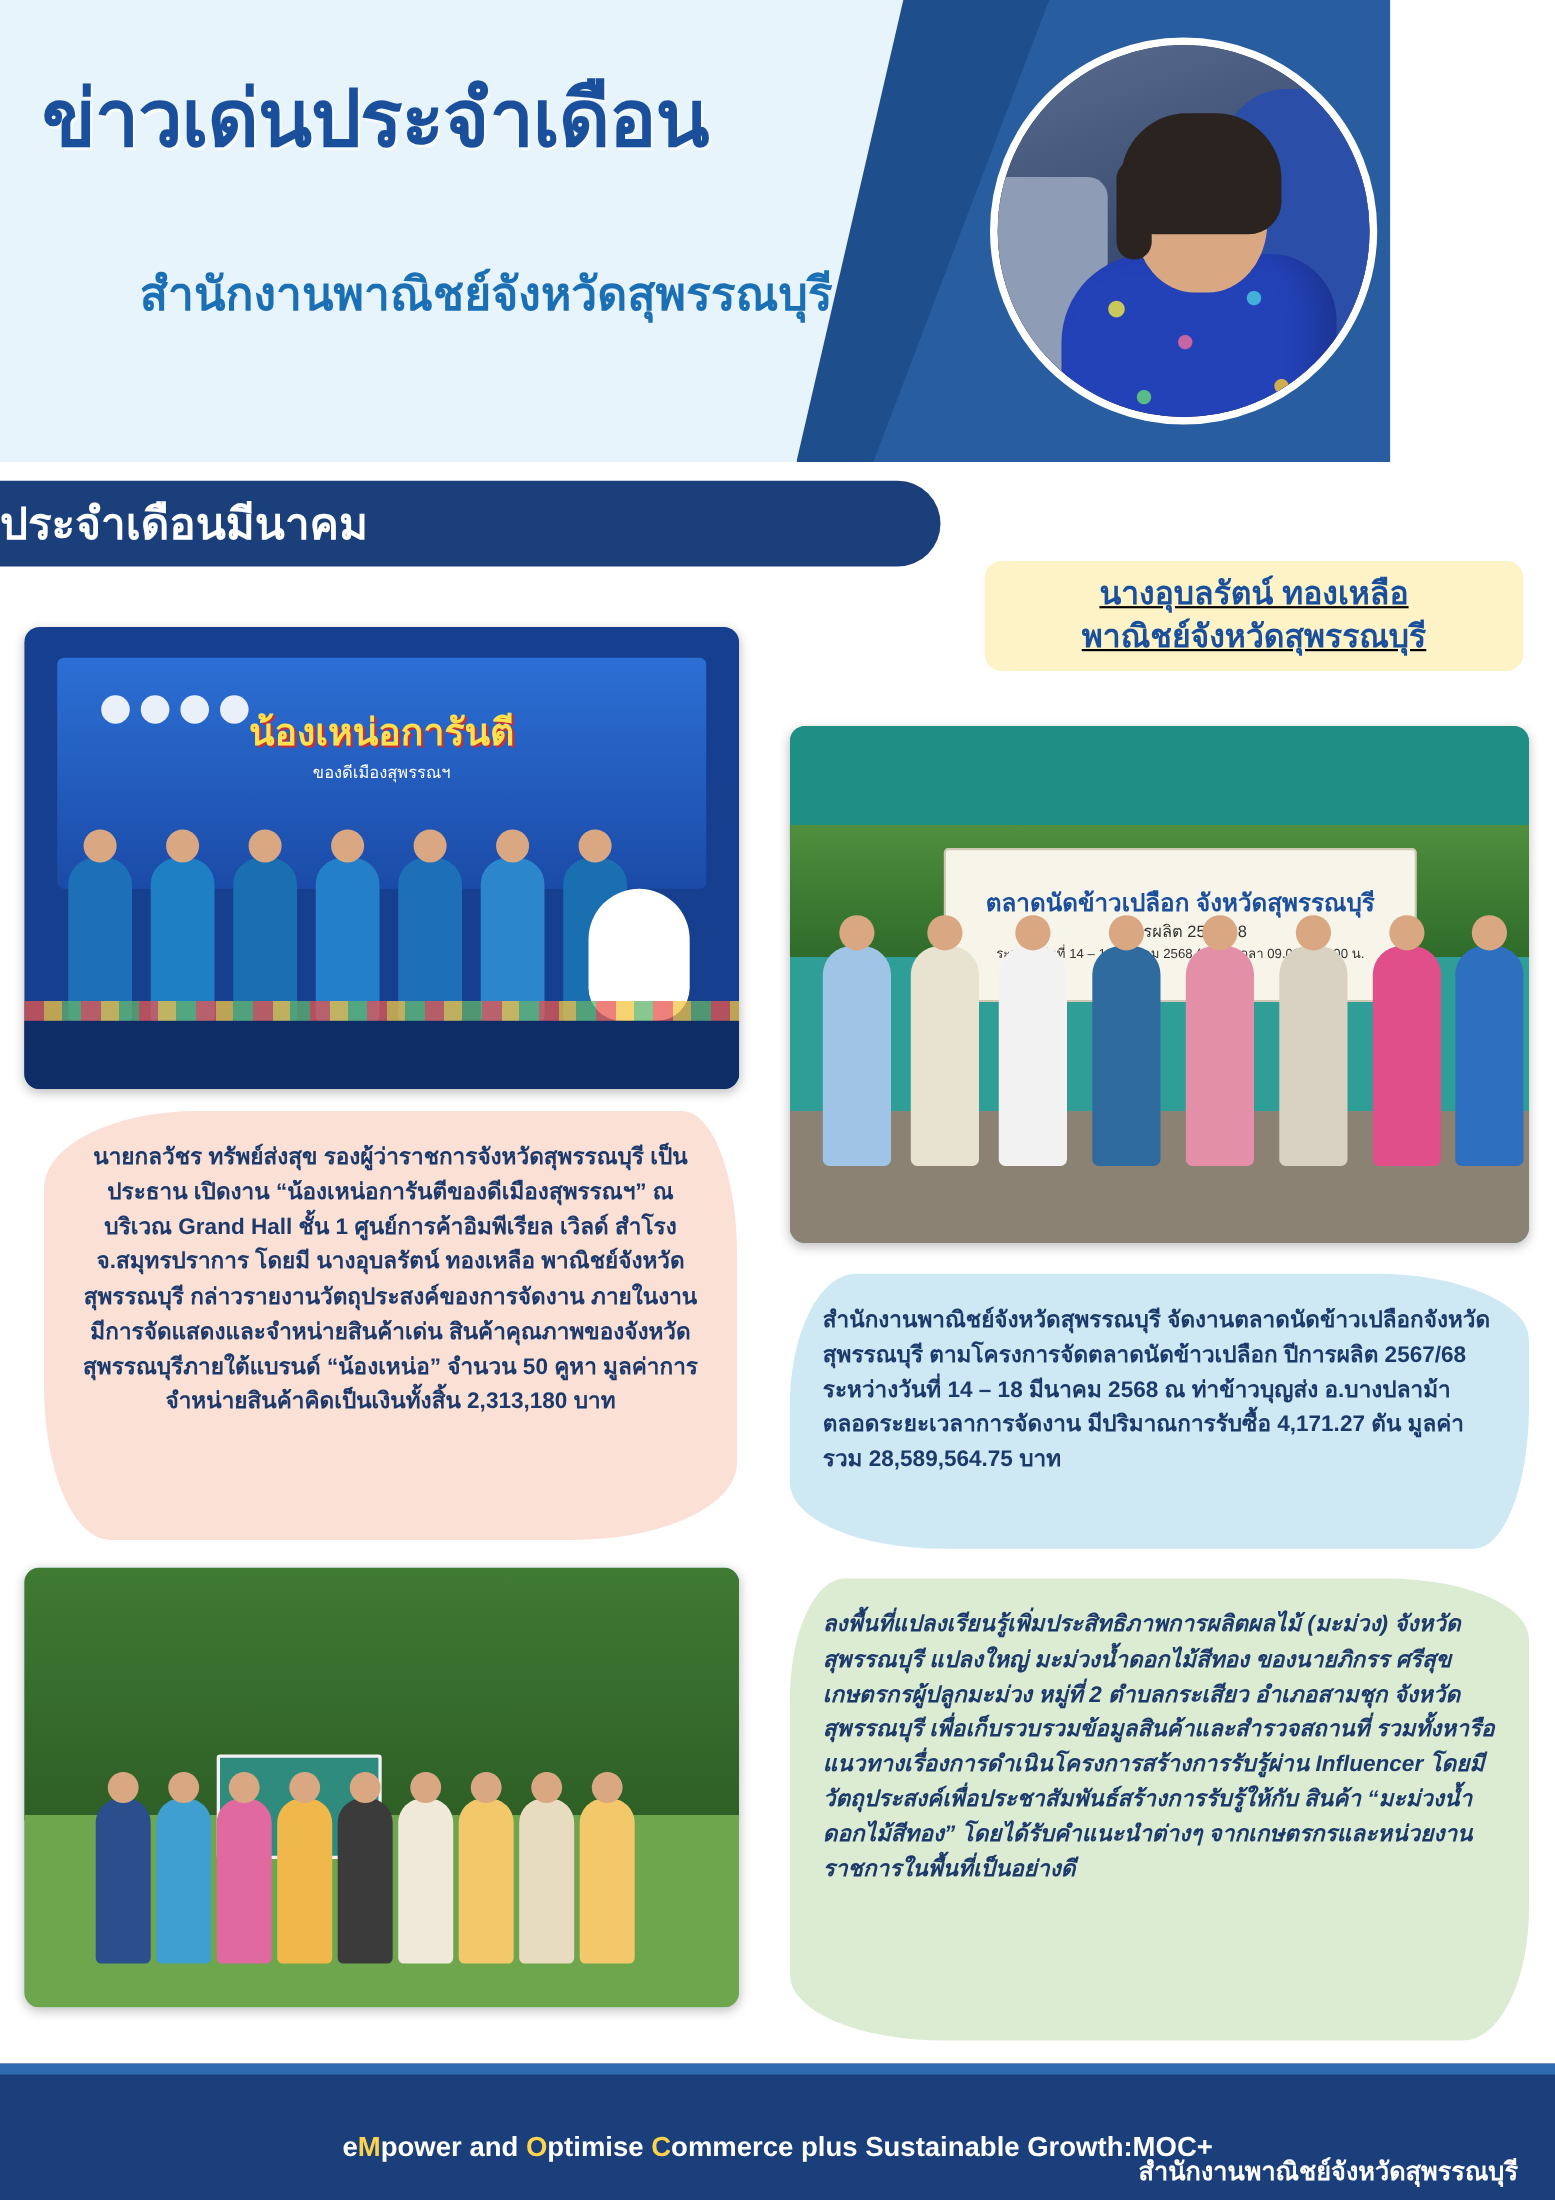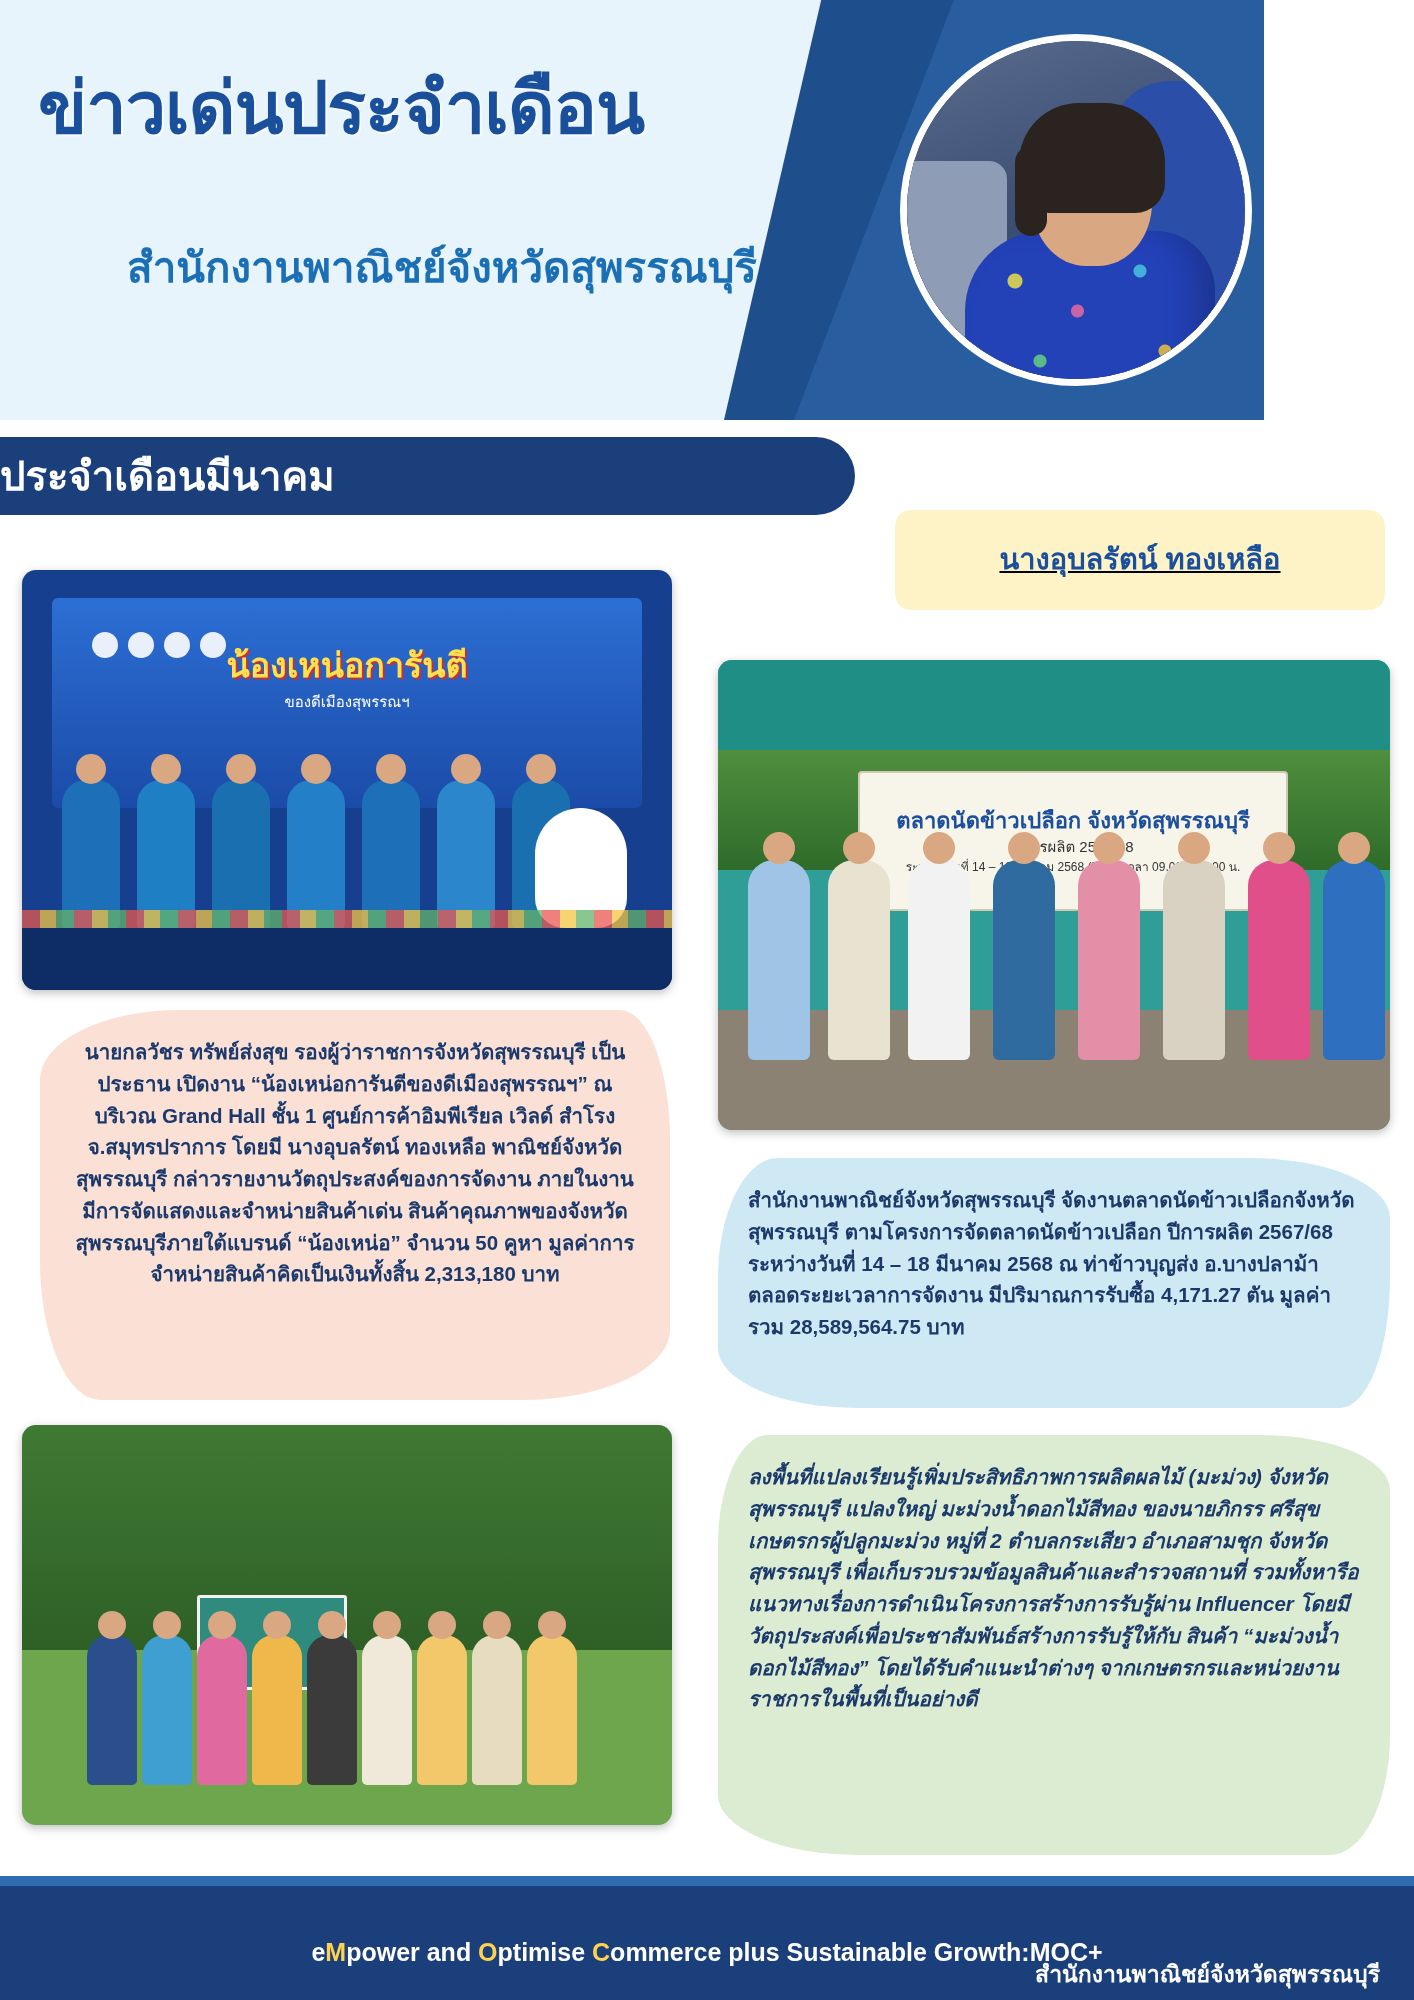--- a/index.html
+++ b/index.html
@@ -255,20 +255,21 @@
   <div class="chair-r"></div>
   <div class="person-r"></div>
   <div class="body"></div>
   <div class="head"></div>
   <div class="hair"></div>
   <div class="hair2"></div>
 </div>
 
 <div class="name-plaque">
   <div>นางอุบลรัตน์ ทองเหลือ</div>
+  <div>พาณิชย์จังหวัดสุพรรณบุรี</div>
 </div>
 
 <div class="photo photo1">
   <div class="p1-bg"></div>
   <div class="p1-banner">
     <div class="p1-logos">
         <i></i>
         <i></i>
         <i></i>
         <i></i>

